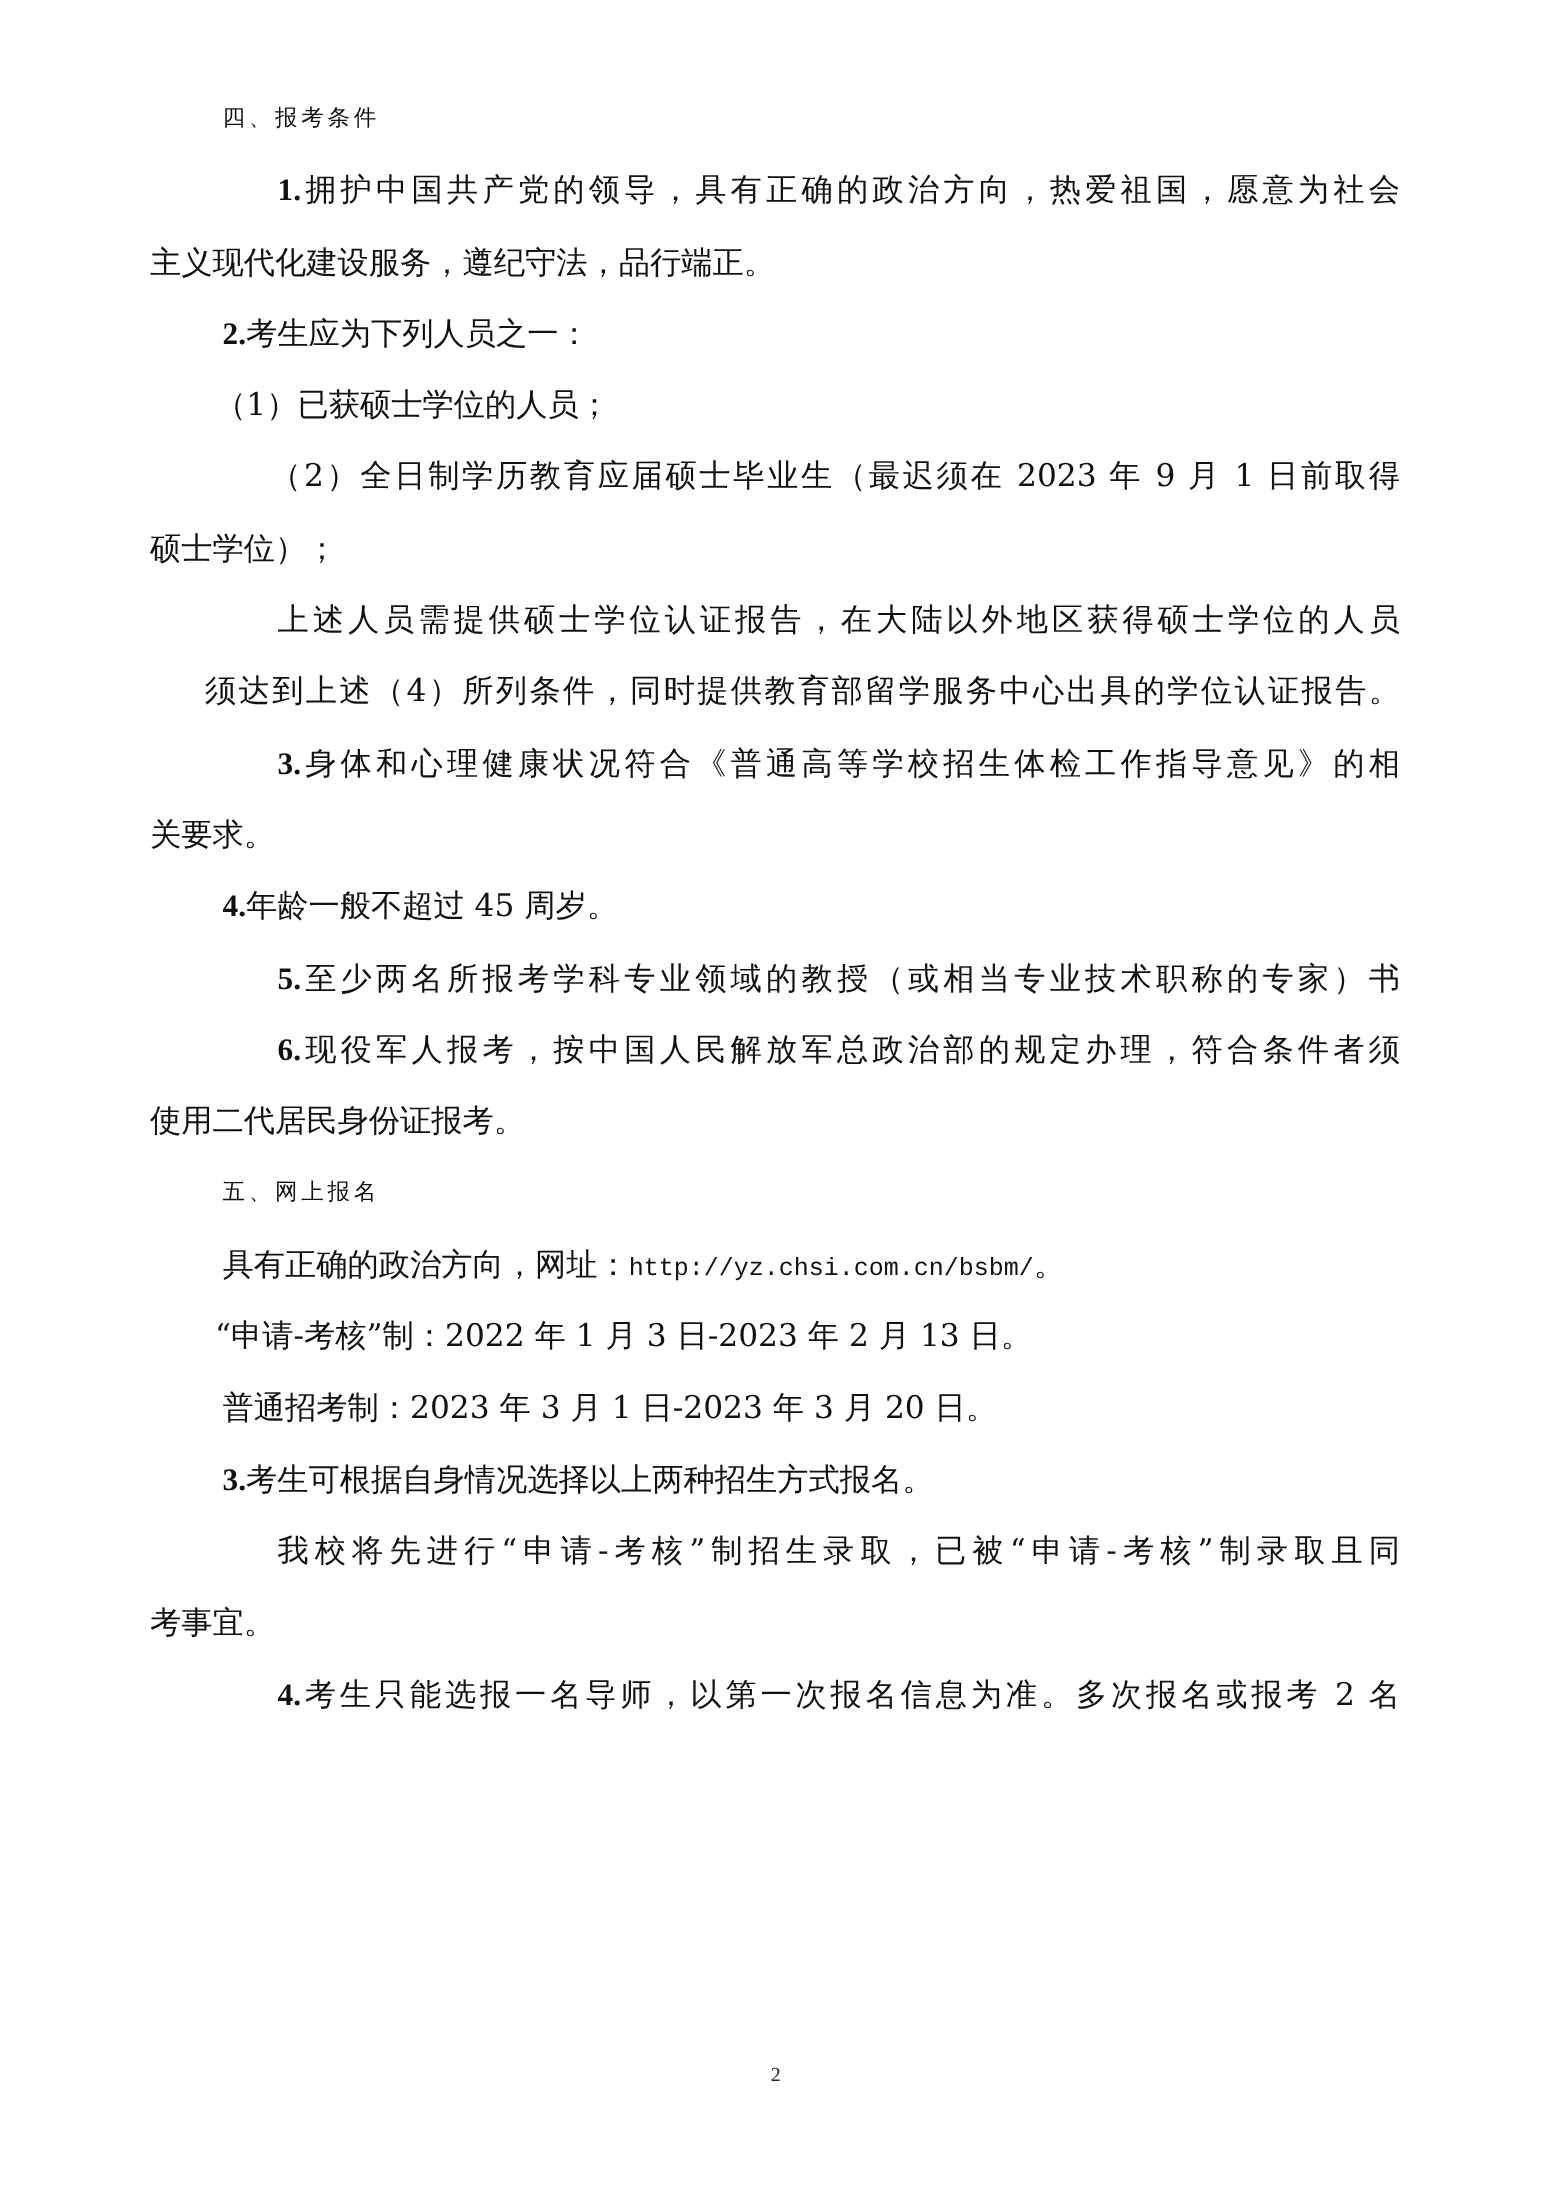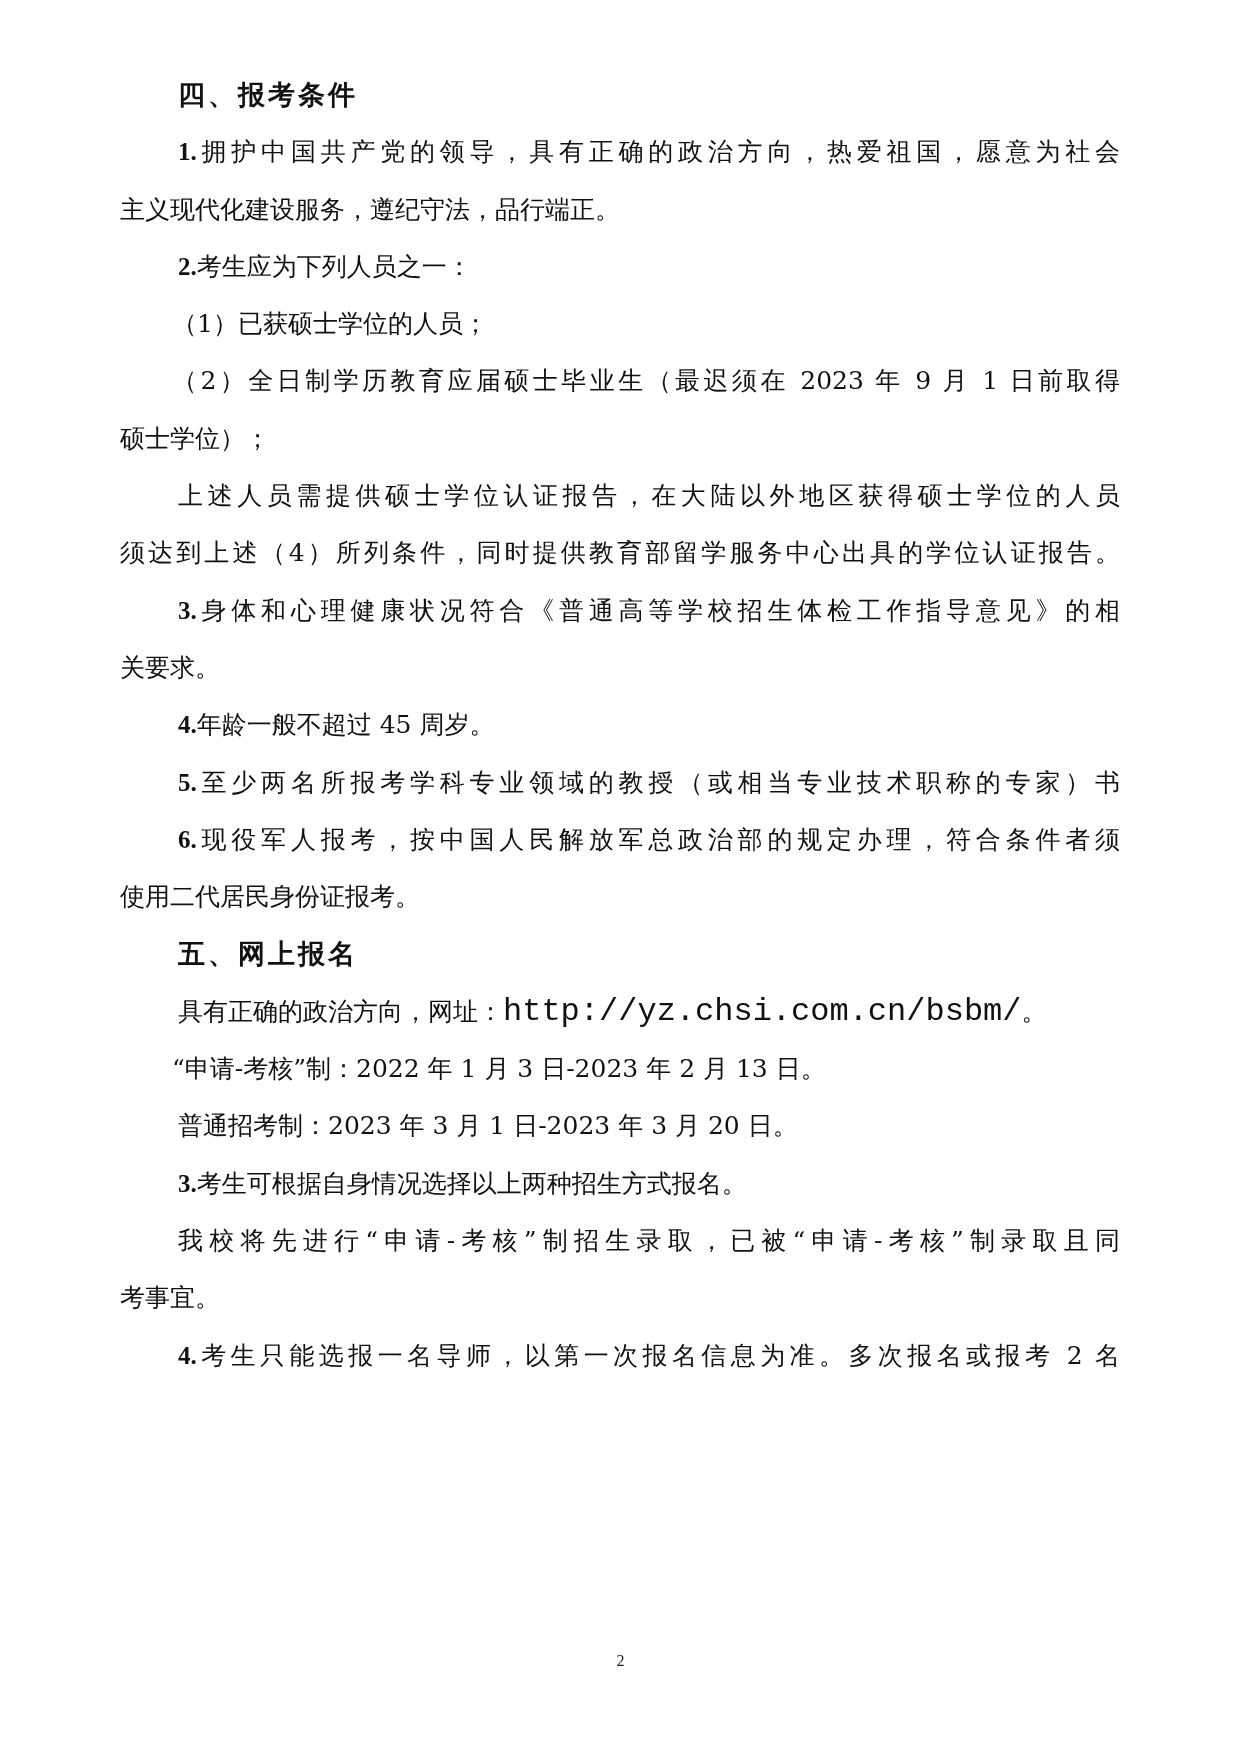--- a/index.html
+++ b/index.html
@@ -20,31 +20,32 @@
     .line {
       height: 57.3px;
       line-height: 57.3px;
       font-size: 25px;
       white-space: nowrap;
       overflow: visible;
     }
     .just {
       text-align: justify;
       text-align-last: justify;
+      margin-left: 44px;
     }
     .ind { padding-left: 58px; }
     .ind-half { padding-left: 52px; }
     .heading {
-      font-weight: bold;
+      font-weight: normal;
       font-family: "DejaVu Sans", "Liberation Sans", sans-serif;
-      font-size: 27px;
+      font-size: 18px;
       letter-spacing: 3px;
     }
     .num { font-weight: bold; font-family: "Liberation Serif", serif; }
-    .mono { font-family: "Liberation Mono", "DejaVu Sans Mono", monospace; font-size: 32px; }
+    .mono { font-family: "Liberation Mono", "DejaVu Sans Mono", monospace; font-size: 20px; }
     .page-number {
       position: absolute;
       top: 1652px;
       left: 0;
       width: 1241px;
       text-align: center;
       font-family: "Liberation Serif", serif;
       font-size: 16px;
       color: #222;
     }

